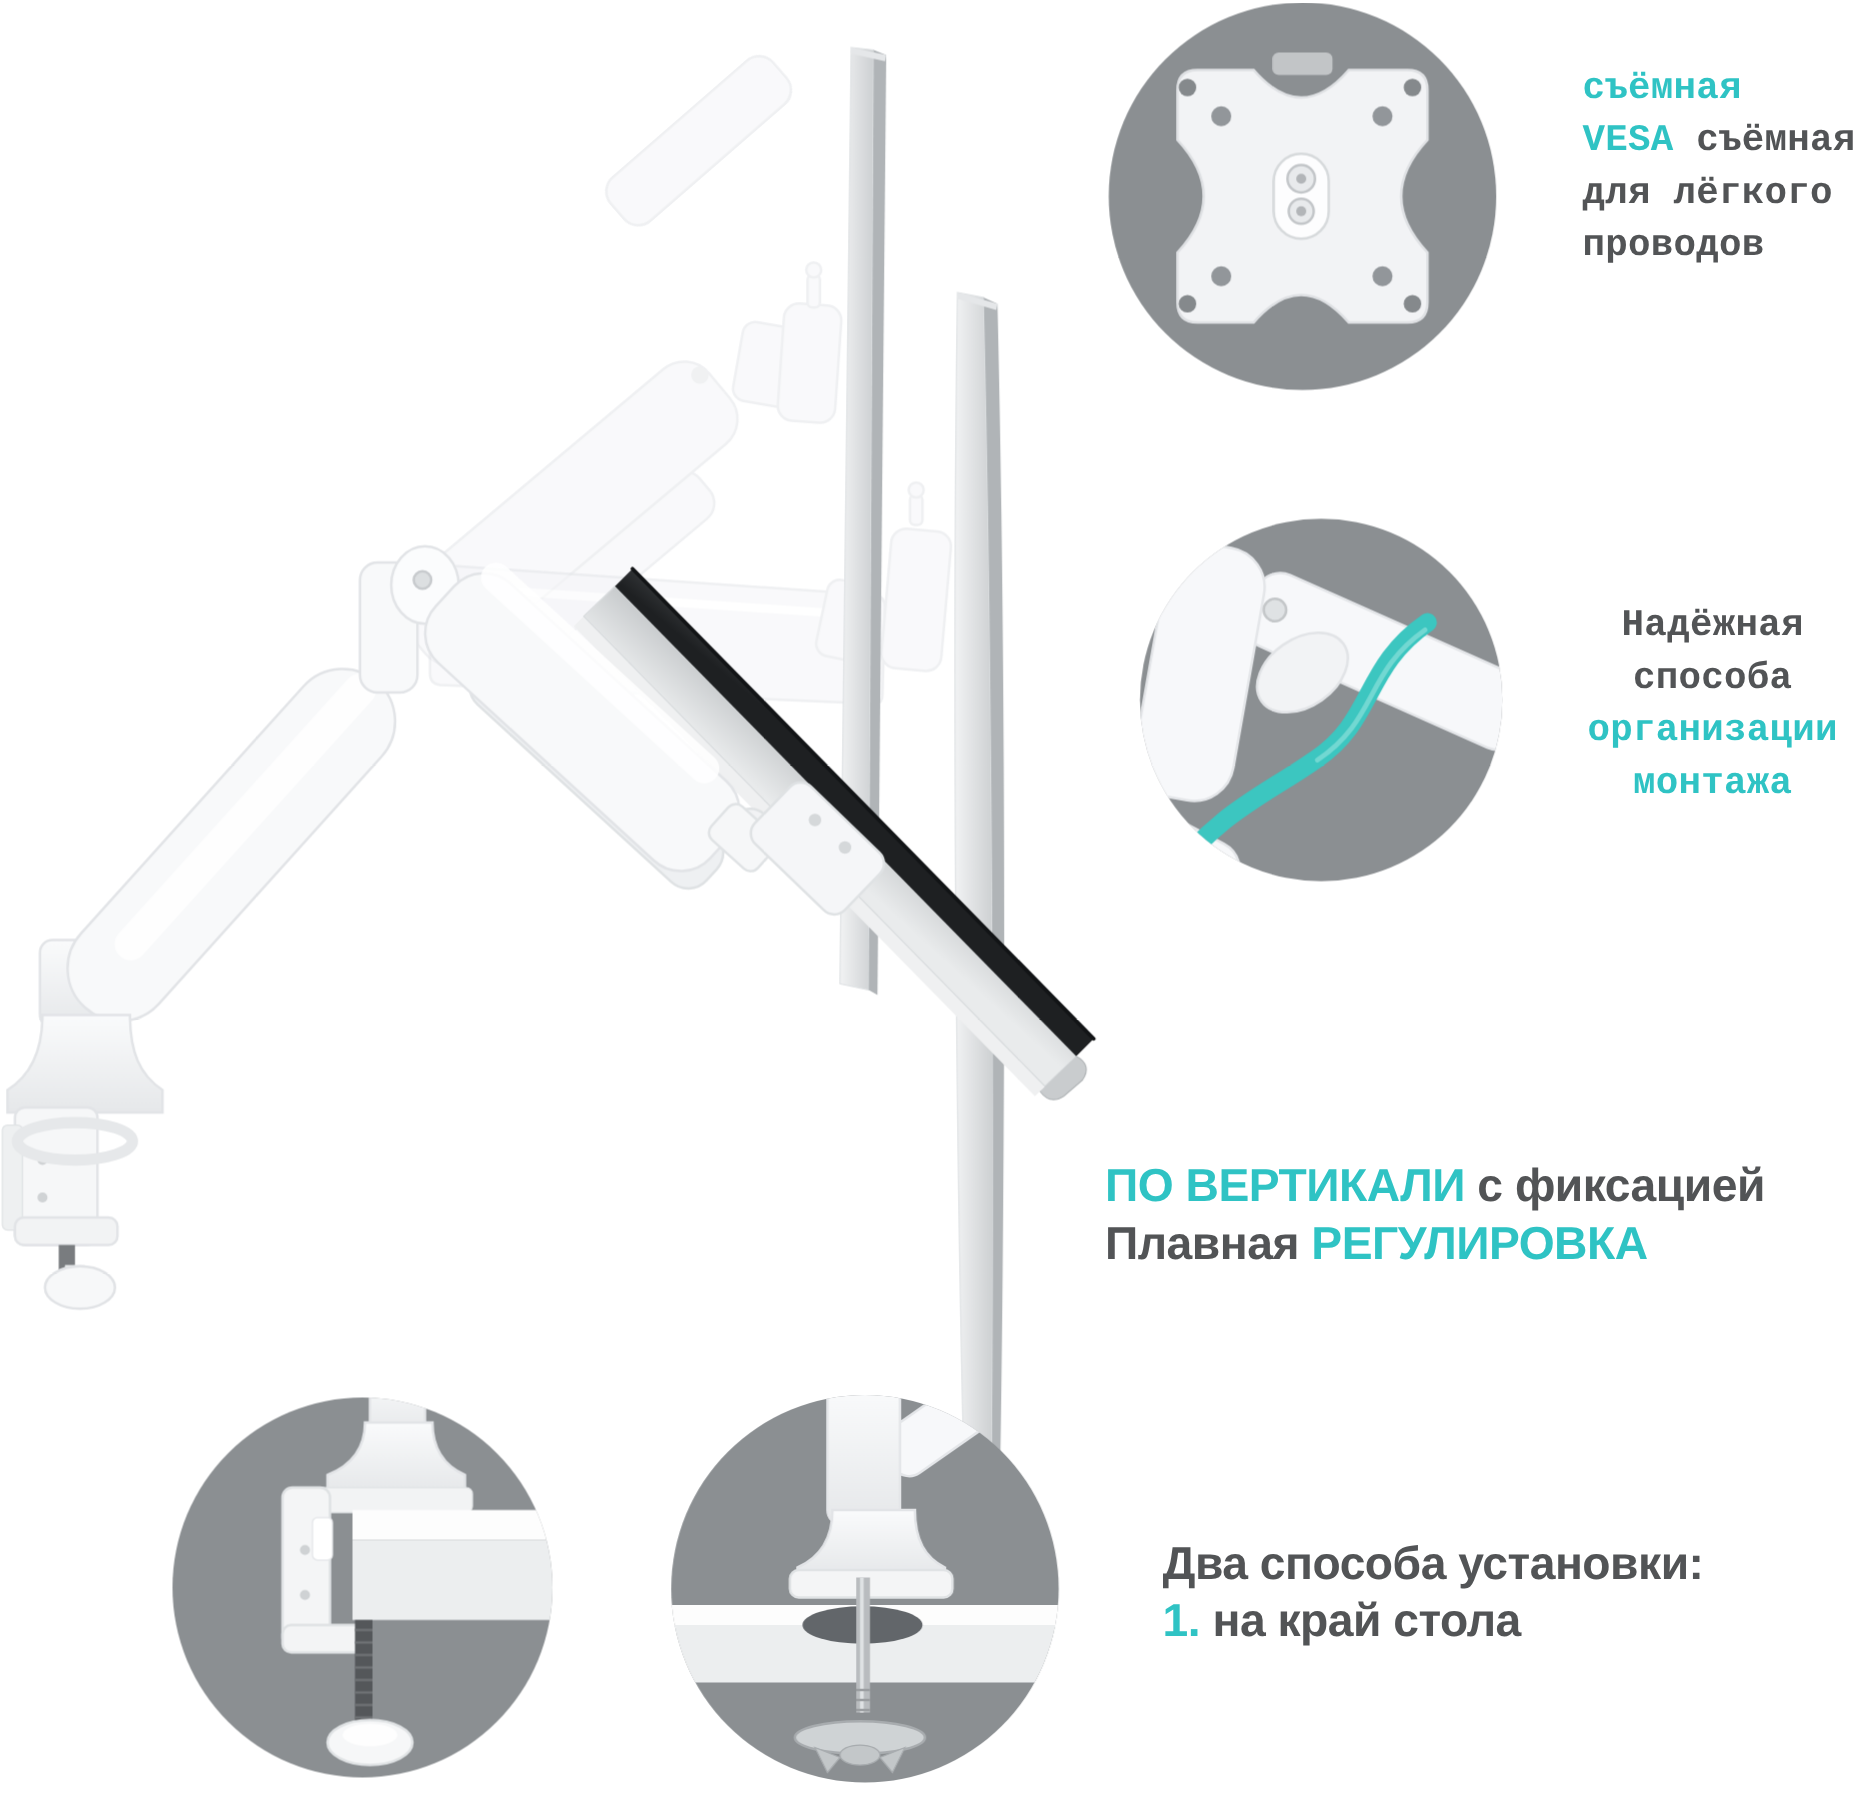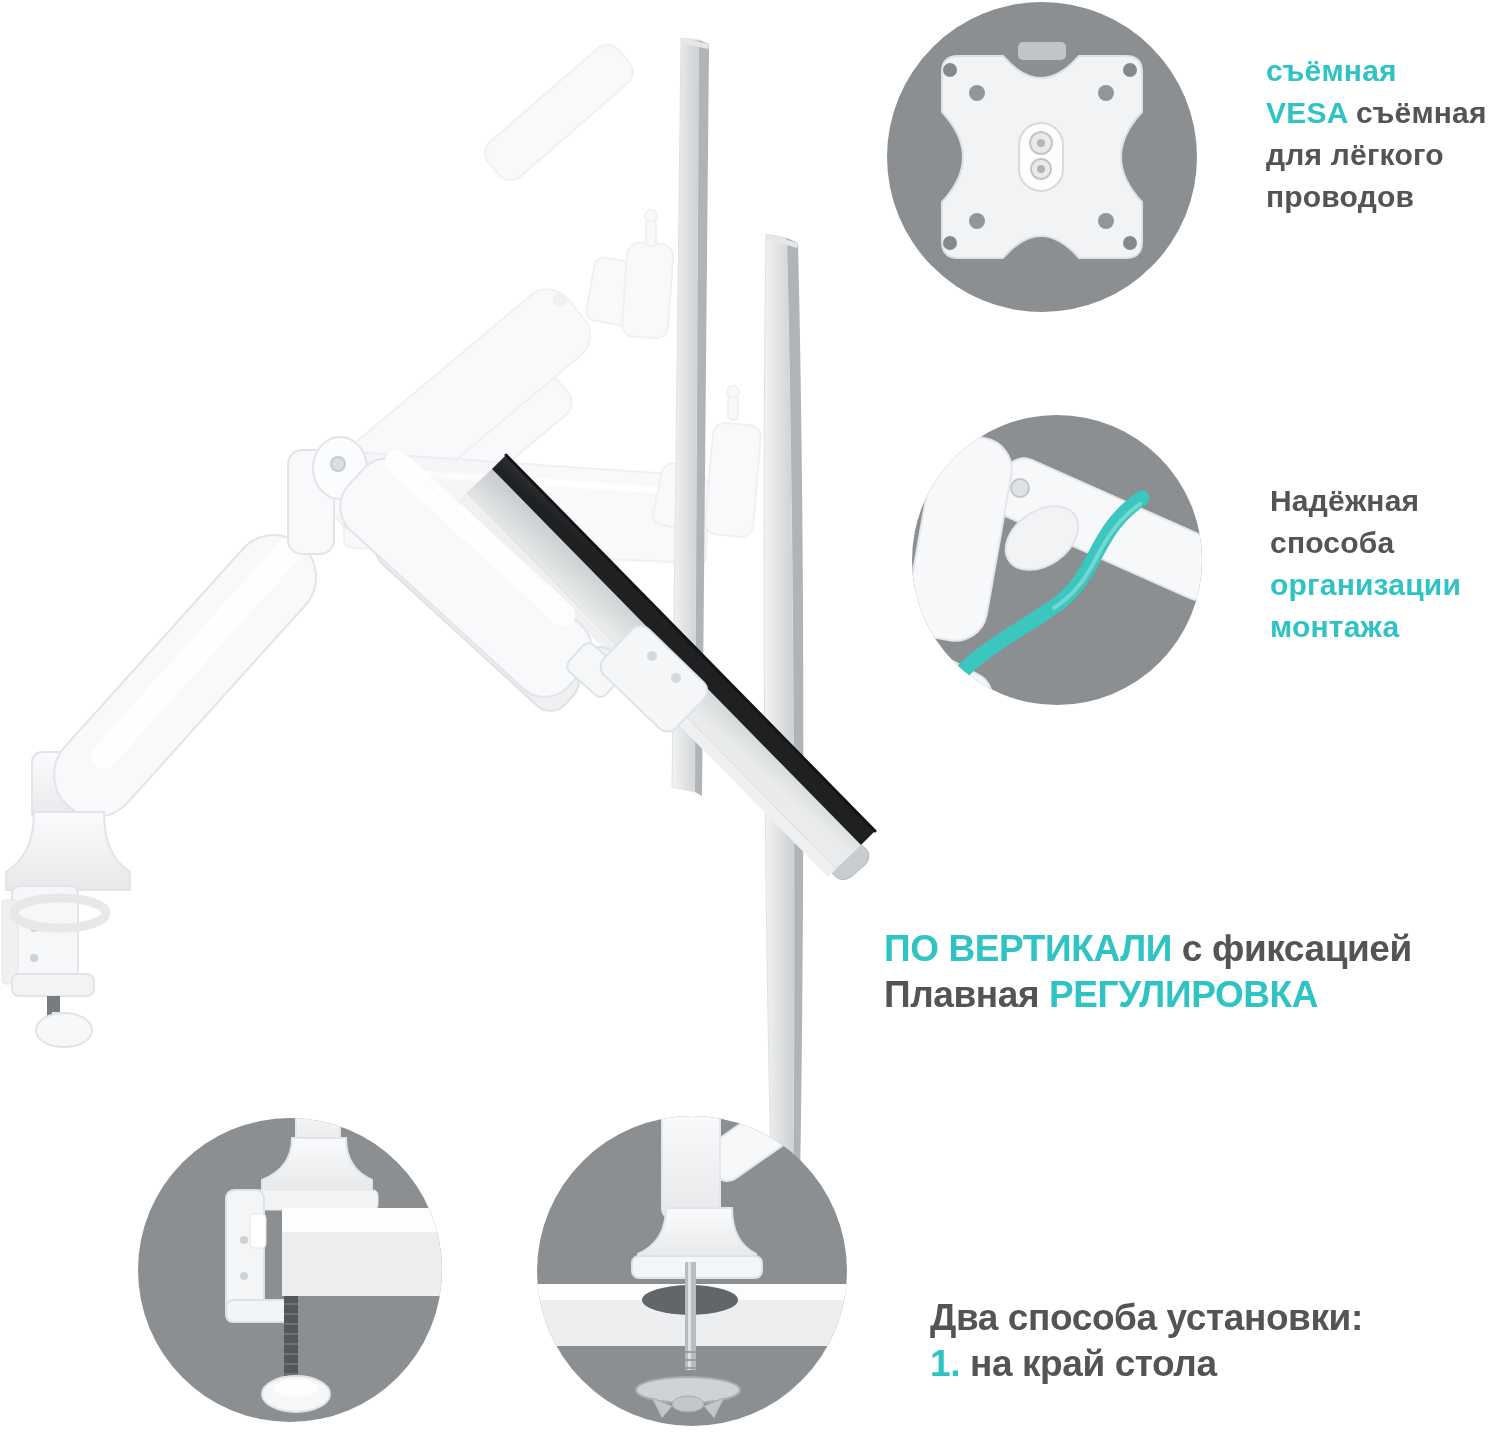--- a/index.html
+++ b/index.html
@@ -4,26 +4,26 @@
 <style>
   html,body{margin:0;padding:0;background:#fff;}
   .canvas{
     position:relative;width:1500px;height:1436px;background:#ffffff;
     font-family:"Liberation Sans",sans-serif;overflow:hidden;
     --accent:#2fc3c4;--text:#525456;
   }
   .scene{position:absolute;left:0;top:0;width:1500px;height:1436px;display:block;}
   .tb{position:absolute;font-weight:700;color:var(--text);white-space:nowrap;}
   .tb .accent{color:var(--accent);}
-  .tb-small{font-size:30px;line-height:42px;letter-spacing:0.2px;}
+  .tb-small{font-size:30px;line-height:42px;letter-spacing:0.2px;font-family:Liberation Mono, monospace;}
   .tb-large{font-size:37px;line-height:46px;letter-spacing:-0.4px;}
   #feature-vesa{left:1266px;top:50px;}
-  #feature-cable{left:1270px;top:480px;}
+  #feature-cable{left:1270px;top:480px;text-align:center;}
   #feature-vertical{left:884px;top:926px;}
-  #feature-install{left:930px;top:1295px;}
+  #feature-install{left:930px;top:1228px;}
 </style>
 </head>
 <body>
 
 <div class="canvas" style="--accent: #2fc3c4; --text: #525456;">
 
   <svg class="scene" viewBox="0 0 1500 1436" aria-hidden="true">
     <defs>
       <linearGradient id="gMon" x1="0" y1="0" x2="1" y2="0">
         <stop offset="0" stop-color="#f2f3f4"></stop>

